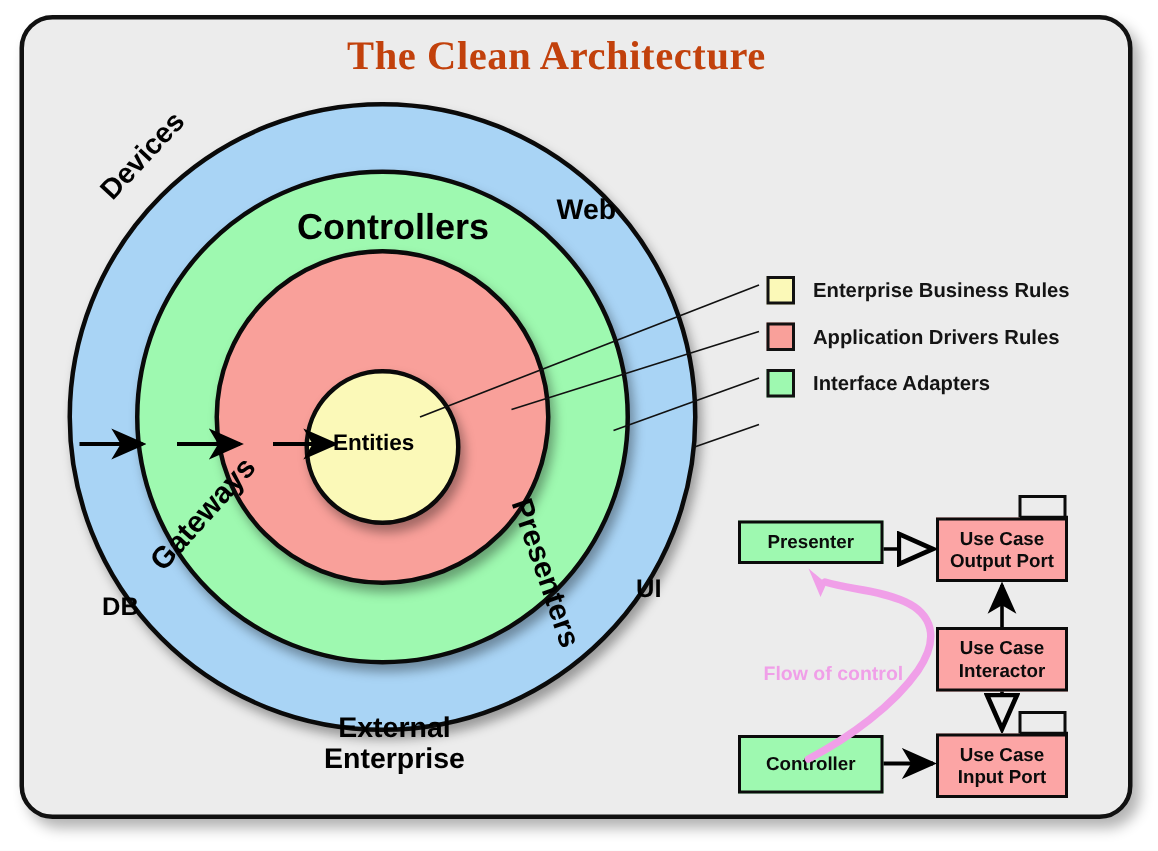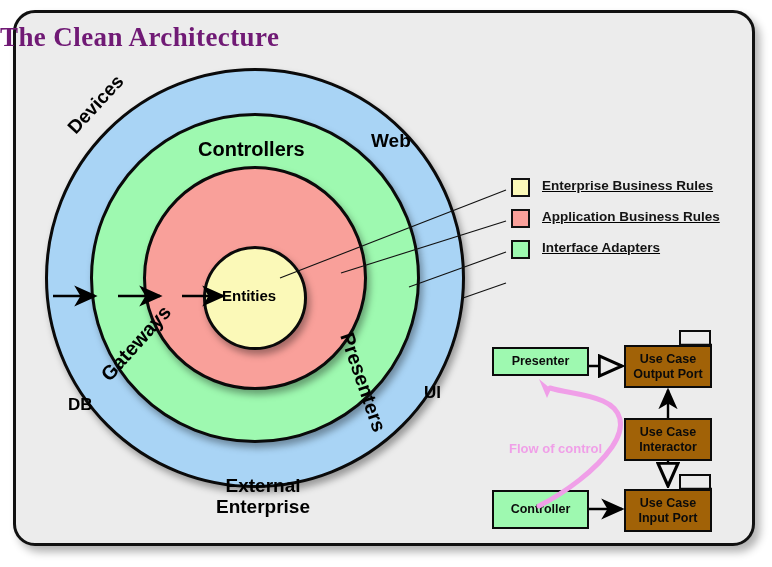--- a/index.html
+++ b/index.html
@@ -25,24 +25,25 @@
     border: 3px solid #111111;
     border-radius: 22px;
     box-sizing: border-box;
     box-shadow: 5px 6px 9px rgba(0,0,0,0.30);
   }
   #title {
     position: absolute;
     left: 0;
     top: 22px;
     width: 742px;
+    text-align: center;
     font-family: "Liberation Serif", serif;
     font-weight: bold;
     font-size: 27px;
-    color: #701a75;
+    color: #c2410c;
     letter-spacing: 0.4px;
   }
 
   
   .ring {
     position: absolute;
     border-radius: 50%;
     border: 3px solid #0a0a0a;
     box-sizing: border-box;
     box-shadow: 3px 5px 7px rgba(0,0,0,0.35);
@@ -59,34 +60,34 @@
     white-space: nowrap;
     text-align: center;
     line-height: 1.08;
   }
   #lbl-devices { left: 64px;  top: 124px; font-size: 19px;
                  transform: rotate(-47deg); transform-origin: left top; }
   #lbl-web     { left: 371px; top: 131px; font-size: 19px; }
   #lbl-db      { left: 68px;  top: 396px; font-size: 17px; }
   #lbl-ui      { left: 424px; top: 384px; font-size: 17px; }
   #lbl-external{ left: 198px; top: 476px; font-size: 19px; width: 130px; }
-  #lbl-controllers { left: 198px; top: 139px; font-size: 20px; }
+  #lbl-controllers { left: 198px; top: 139px; font-size: 24px; }
   #lbl-gateways{ left: 97px;  top: 371px; font-size: 20px;
                  transform: rotate(-48deg); transform-origin: left top; }
   #lbl-presenters{ left: 356px; top: 330px; font-size: 20px;
                  transform: rotate(71deg); transform-origin: left top; }
   #lbl-usecases{ left: 205px; top: 203px; font-size: 18px; }
   #lbl-entities{ left: 222px; top: 288px; font-size: 15px; }
 
   
   #legend { position: absolute; left: 511px; top: 178px; }
   .legend-row {
     display: flex;
+    align-items: center;
     height: 31px;
-    text-decoration: underline;
   }
   .swatch {
     width: 19px; height: 19px;
     border: 2px solid #111111;
     box-sizing: border-box;
     margin-right: 12px;
     flex: 0 0 auto;
   }
   .legend-text {
     font-size: 13.5px;
@@ -103,21 +104,21 @@
     display: flex;
     align-items: center;
     justify-content: center;
     text-align: center;
     font-size: 12.5px;
     font-weight: bold;
     color: #0b0b0b;
     line-height: 1.2;
   }
   .fbox.green { background: #9ef9b0; }
-  .fbox.pink  { background: #a16207; }
+  .fbox.pink  { background: #fca5a5; }
   #box-presenter  { left: 492px; top: 347px; width: 97px;  height: 29px; }
   #box-outport    { left: 624px; top: 345px; width: 88px;  height: 43px; }
   #box-interactor { left: 624px; top: 418px; width: 88px;  height: 43px; }
   #box-controller { left: 492px; top: 490px; width: 97px;  height: 39px; }
   #box-inport     { left: 624px; top: 489px; width: 88px;  height: 43px; }
 
   .itag {
     position: absolute;
     font-family: "Liberation Mono", monospace;
     font-size: 10px;
@@ -171,21 +172,21 @@
   <div class="ring-label" id="lbl-presenters">Presenters</div>
   <div class="ring-label" id="lbl-entities">Entities</div>
 
   <div id="legend">
     <div class="legend-row">
       <span class="swatch" style="background:#fbf9b8"></span>
       <span class="legend-text">Enterprise Business Rules</span>
     </div>
     <div class="legend-row">
       <span class="swatch" style="background:#f9a09a"></span>
-      <span class="legend-text">Application Business Rules</span>
+      <span class="legend-text">Application Drivers Rules</span>
     </div>
     <div class="legend-row">
       <span class="swatch" style="background:#9ef9b0"></span>
       <span class="legend-text">Interface Adapters</span>
     </div>
   </div>
 
   <div class="fbox green" id="box-presenter">
     <span>Presenter</span>
   </div>

